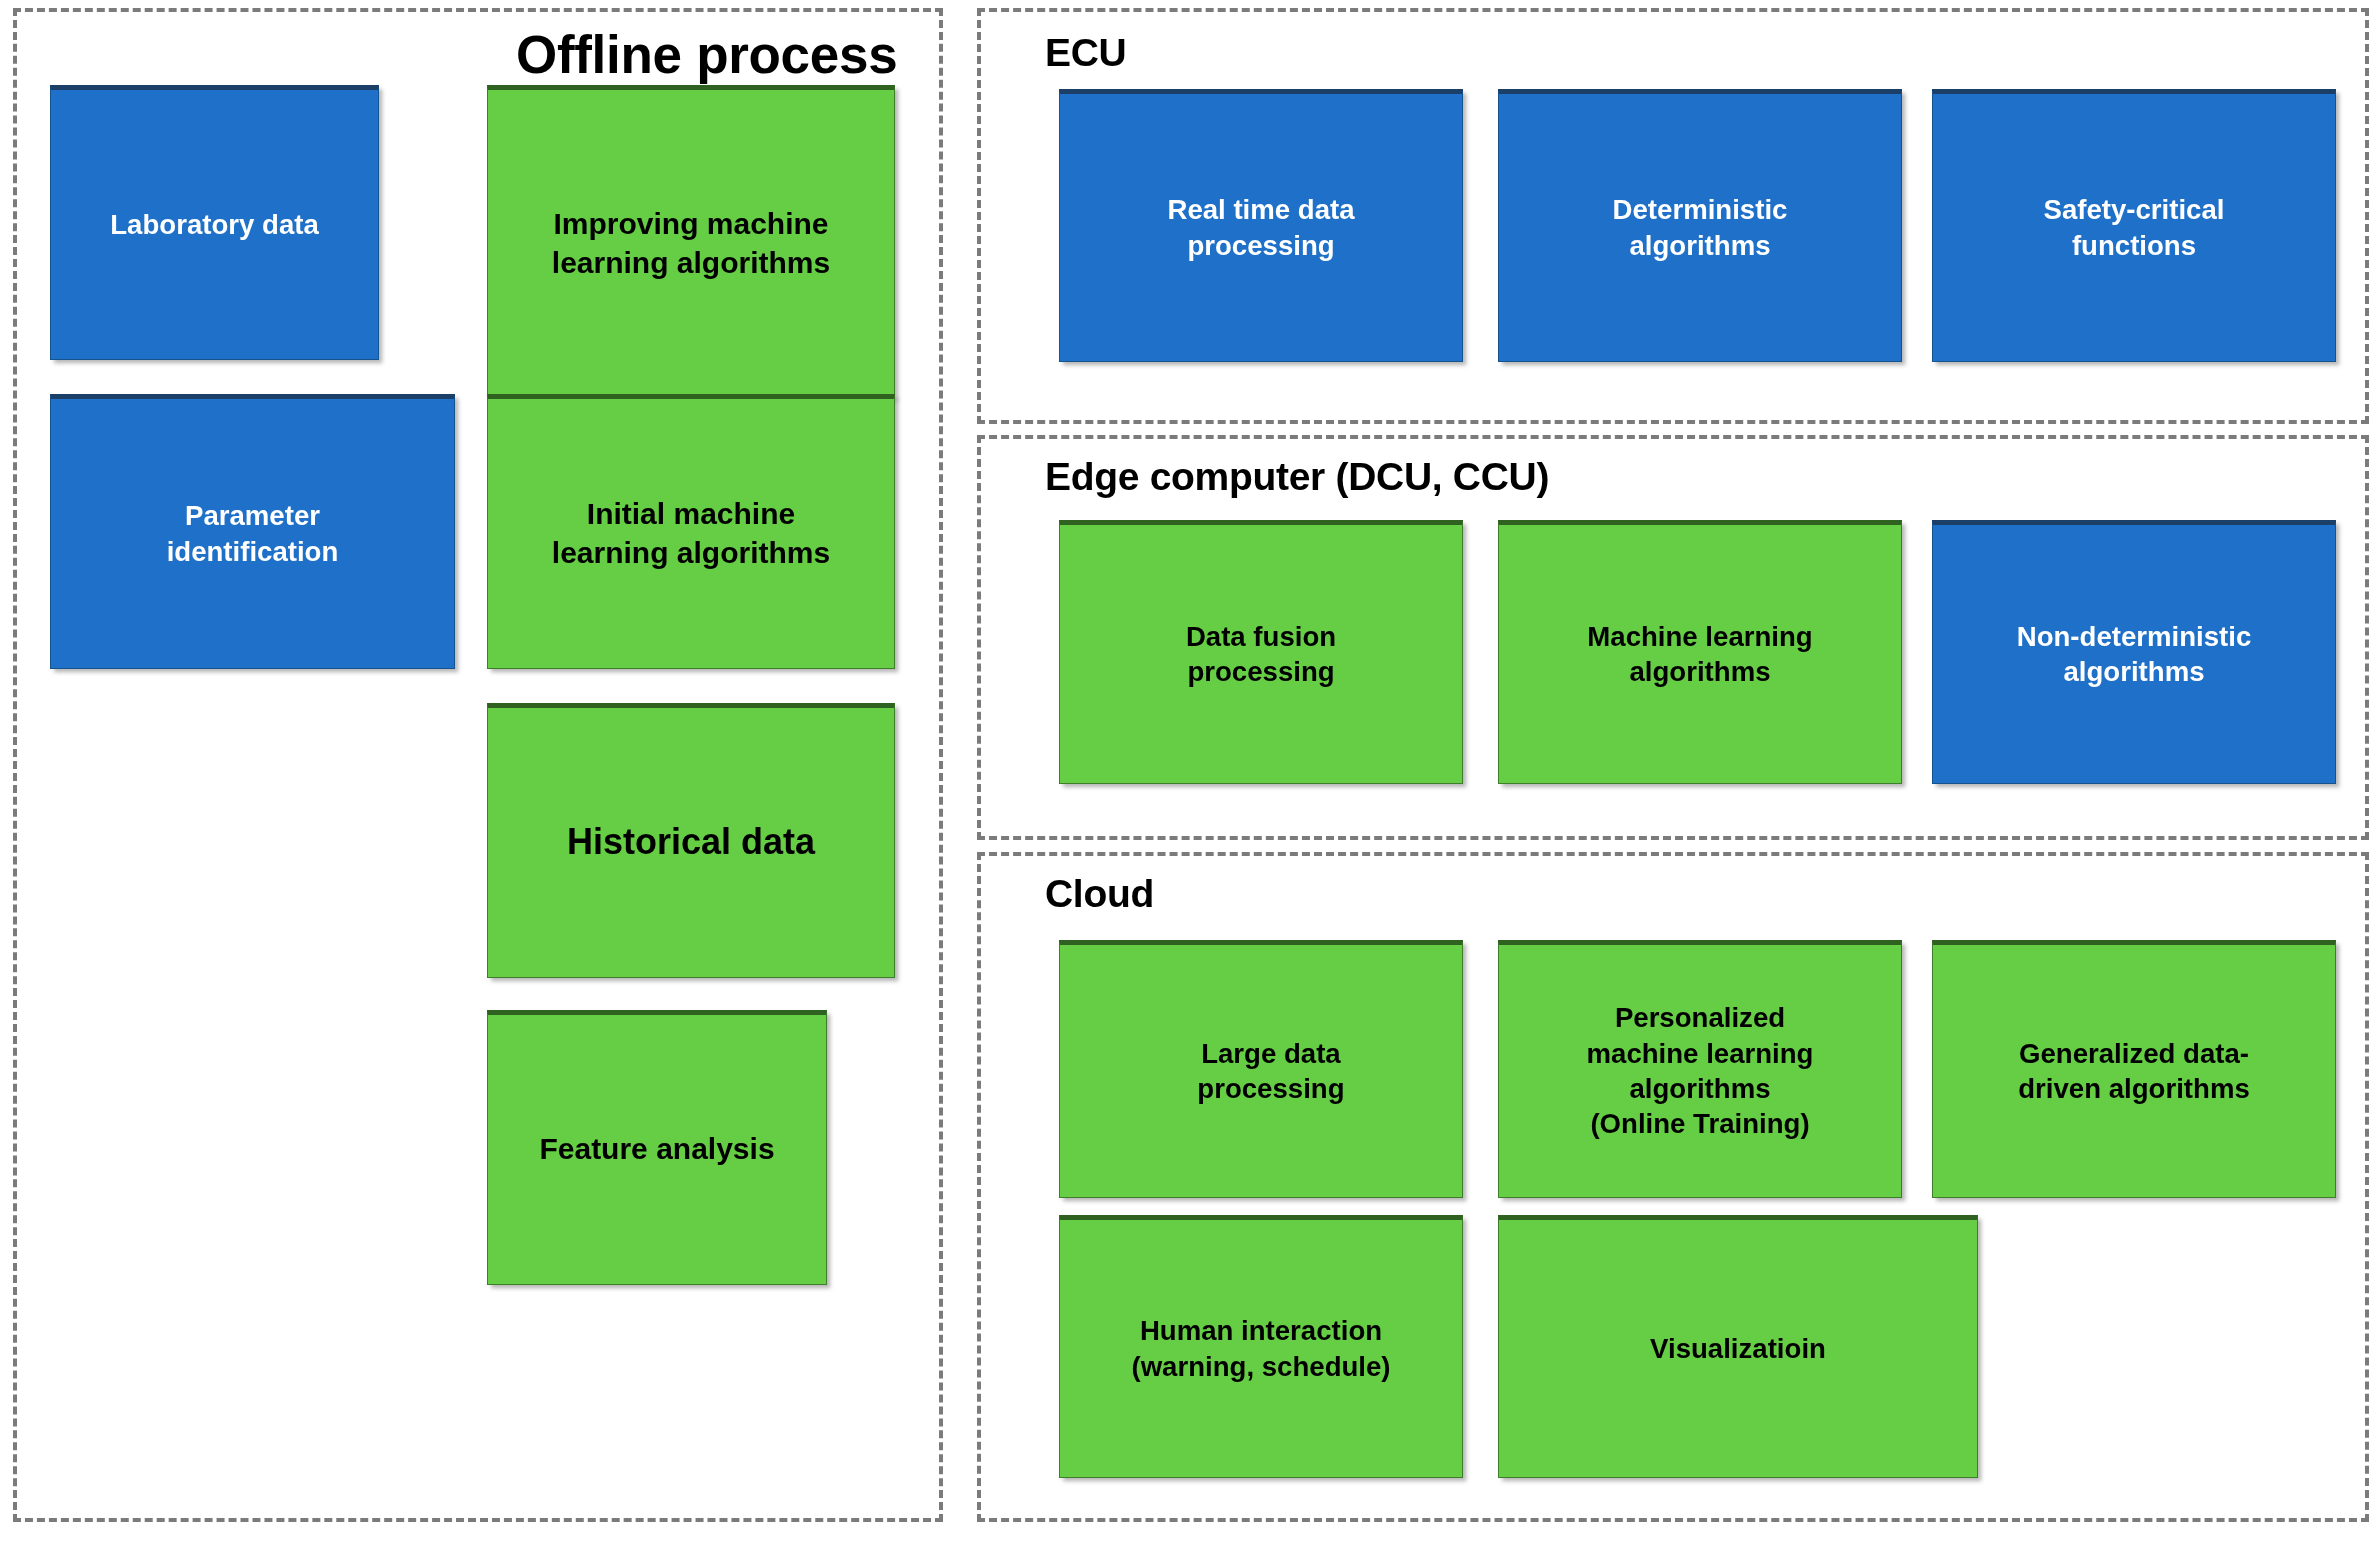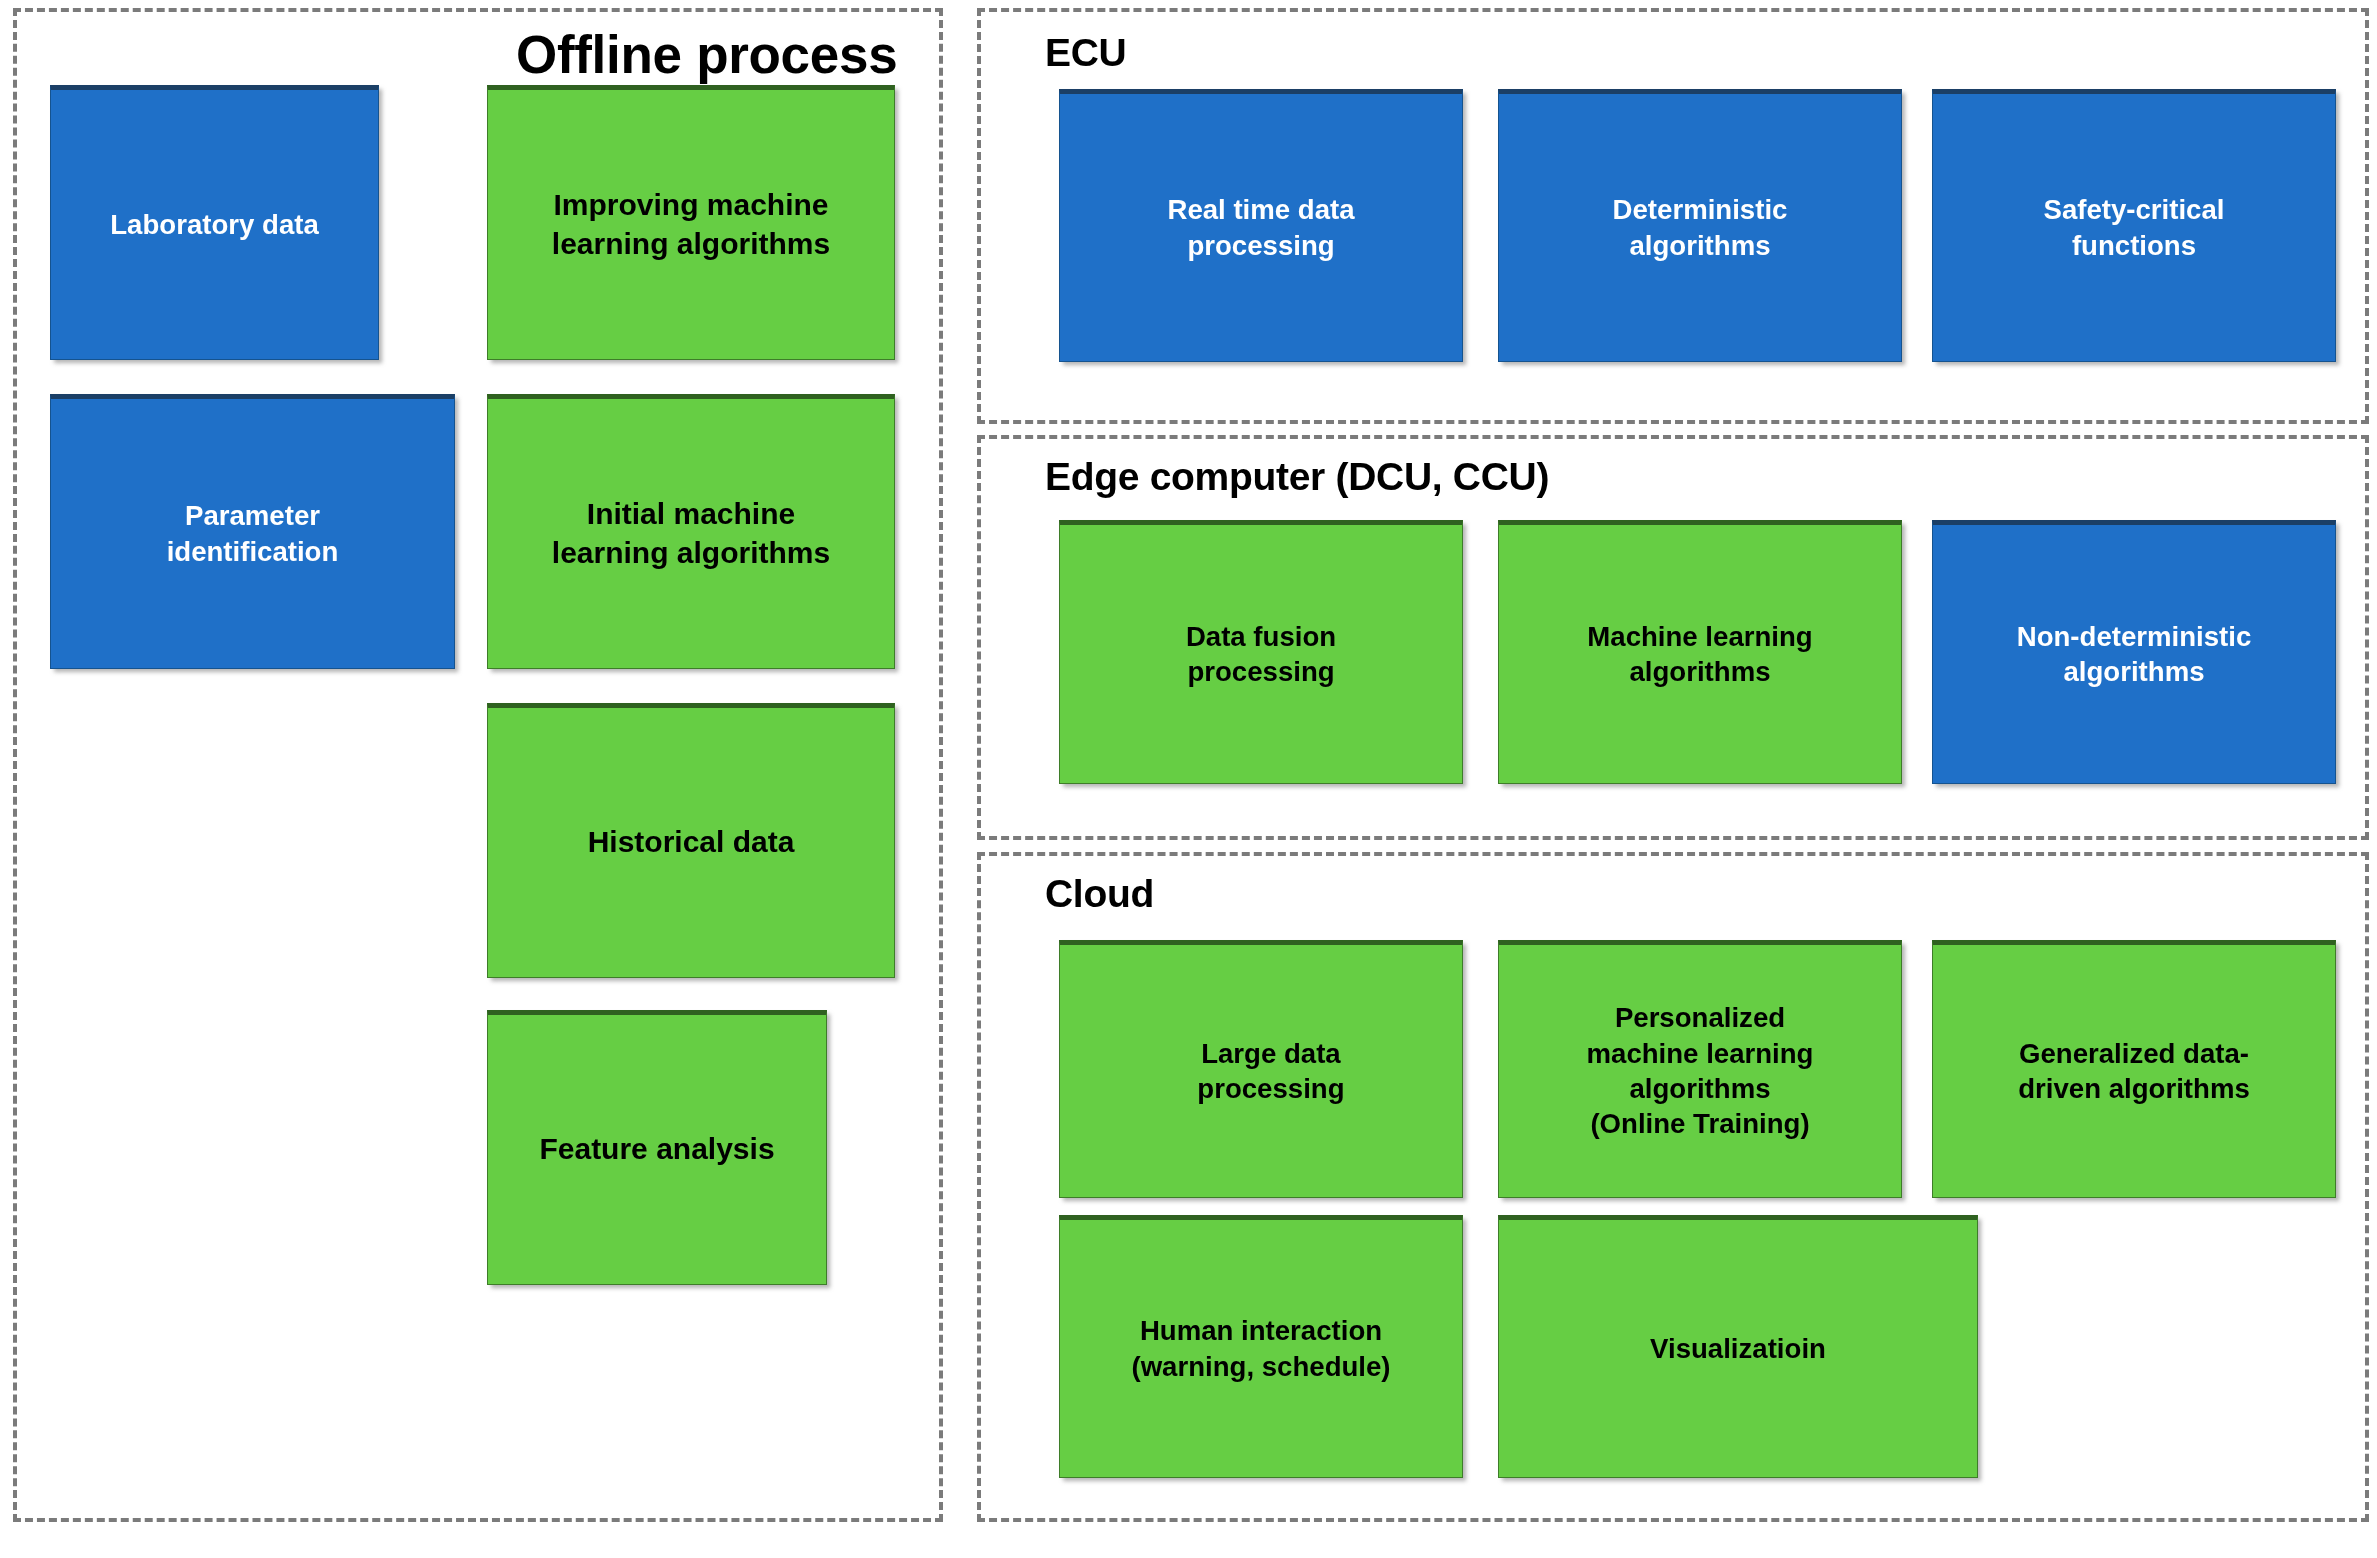--- a/index.html
+++ b/index.html
@@ -53,23 +53,23 @@
     border-top: 5.3px solid #2f6120;
     color: #000000;
   }
 
   
   #panel-offline { left: 13px; top: 8.2px; width: 930px; height: 1514px; }
   #title-offline { left: 516px; top: 23.5px; font-size: 53px; }
 
   #box-lab       { left: 50px;  top: 85px;  width: 329px; height: 275px; font-size: 27.6px; }
   #box-param     { left: 50px;  top: 394px;  width: 405px; height: 275px; font-size: 27.6px; }
-  #box-improving { left: 487px; top: 85px;  width: 408px; height: 275px; font-size: 30px; }
+  #box-improving { left: 487px; top: 85px;  width: 408px; height: 313px; font-size: 30px; }
   #box-initial   { left: 487px; top: 394px;  width: 408px; height: 275px; font-size: 30px; }
-  #box-hist      { left: 487px; top: 703px; width: 408px; height: 275px; font-size: 30px; }
+  #box-hist      { left: 487px; top: 703px; width: 408px; height: 275px; font-size: 36px; }
   #box-feature   { left: 487px; top: 1010px; width: 340px; height: 275px; font-size: 30px; }
 
   
   #panel-ecu { left: 977px; top: 8.2px; width: 1392px; height: 416px; }
   #title-ecu { left: 1045px; top: 30.5px; font-size: 39px; }
 
   #box-realtime  { left: 1059px; top: 89px; width: 404px; height: 273px; font-size: 27.6px; justify-content: center; }
   #box-determin  { left: 1498px; top: 89px; width: 404px; height: 273px; font-size: 27.6px; }
   #box-safety    { left: 1932px; top: 89px; width: 404px; height: 273px; font-size: 27.6px; }
 

